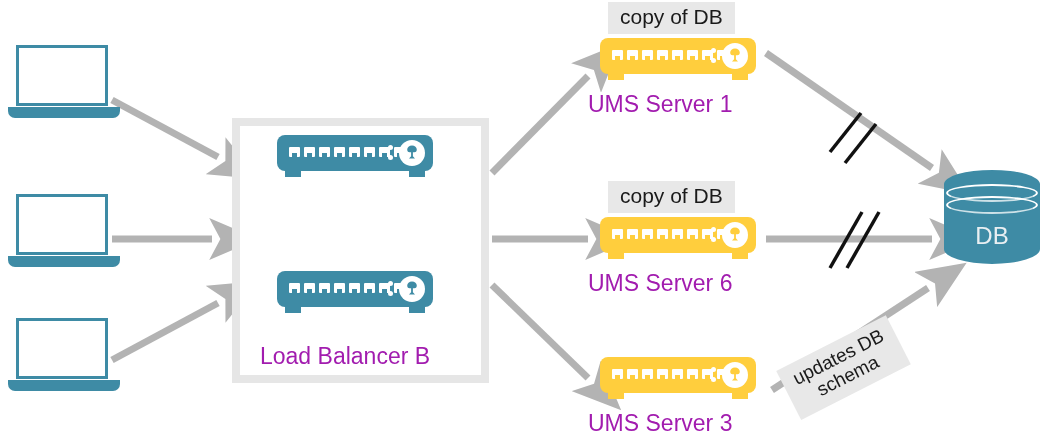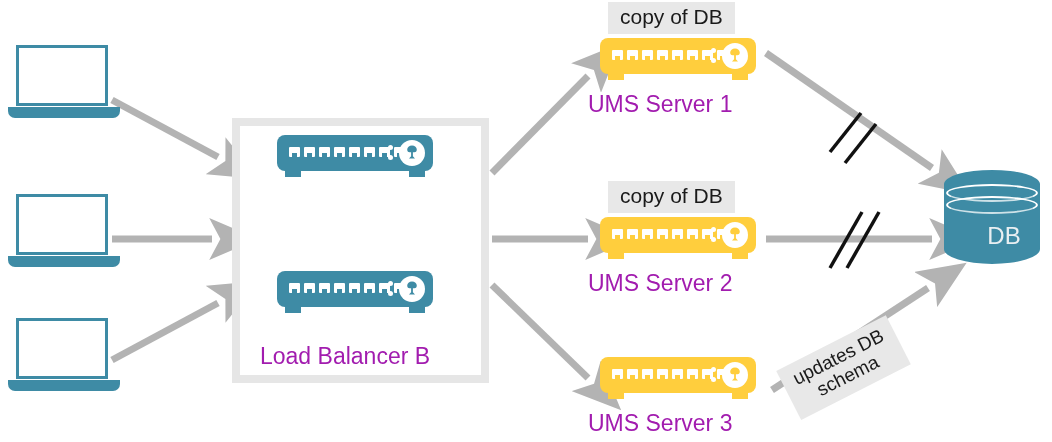--- a/index.html
+++ b/index.html
@@ -196,21 +196,20 @@
   .db .ring.r1 { top: 14px; }
   .db .ring.r2 { top: 26px; }
   .db .db-text {
     position: absolute;
     left: 0;
     top: 52px;
     width: 96px;
     text-align: center;
     color: #E9EFF2;
     font-size: 24px;
-    margin-left: 12px;
   }
   
   .rot-tag {
     position: absolute;
     left: 782px;
     top: 340px;
     background: #E8E8E8;
     color: #1a1a1a;
     font-size: 19px;
     line-height: 1.08;
@@ -387,21 +386,21 @@
       </div>
       <div class="logo">
         <svg width="18" height="18" viewBox="0 0 18 18">
           <path d="M9 1.6 C6.2 1.6 4.2 3.4 4.2 5.7 C4.2 7.4 5.4 8.2 6.6 8.2 L8.1 8.2 L8.1 12.3 L6.0 14.6 L12.0 14.6 L9.9 12.3 L9.9 8.2 L11.4 8.2 C12.6 8.2 13.8 7.4 13.8 5.7 C13.8 3.4 11.8 1.6 9 1.6 Z" fill="#FFCE3D"></path>
         </svg>
       </div>
     </div>
     <div class="foot-l"></div>
     <div class="foot-r"></div>
   </div>
-  <div class="node-label" style="left:588px; top:270px; width:180px;">UMS Server 2</div>
+  <div class="node-label" style="left:588px; top:270px; width:180px;">UMS Server 6</div>
 
   <div class="appliance amber" style="left:600px; top:357px;">
     <div class="body">
       <div class="ports">
         <div class="port"></div>
           <div class="port"></div>
           <div class="port"></div>
           <div class="port"></div>
         <div class="port"></div>
           <div class="port"></div>

